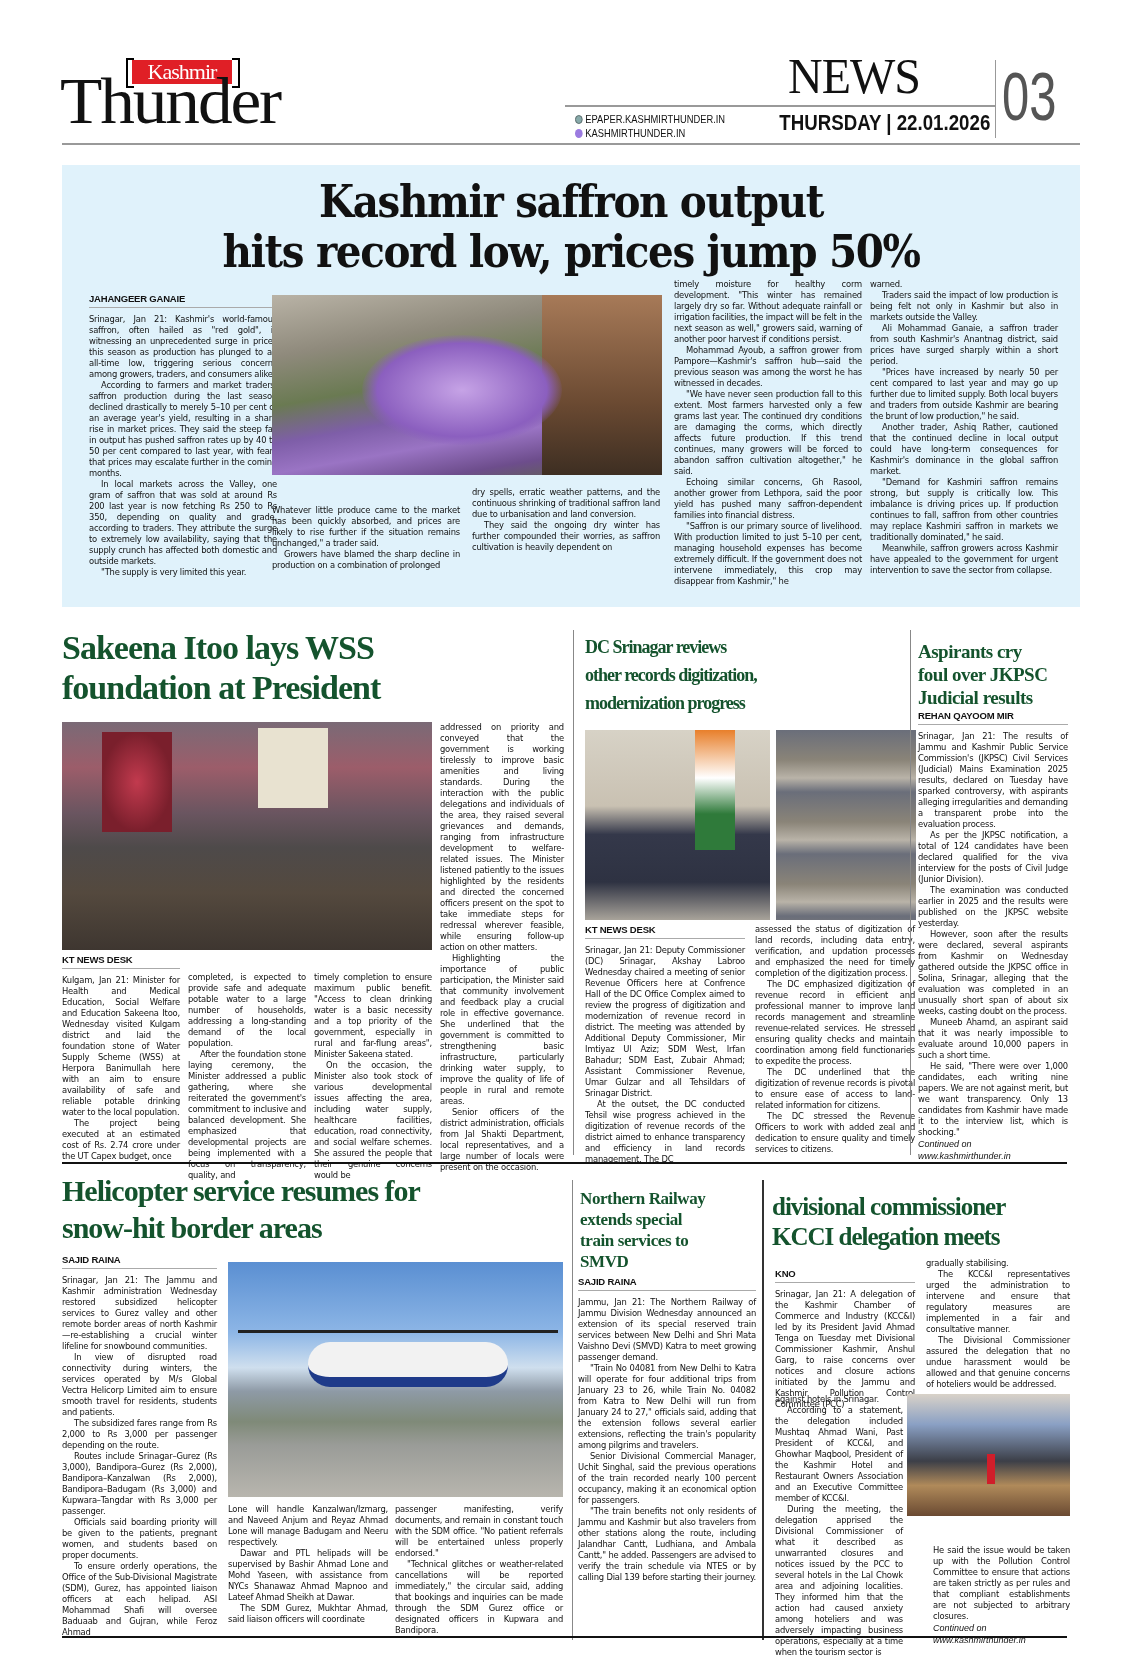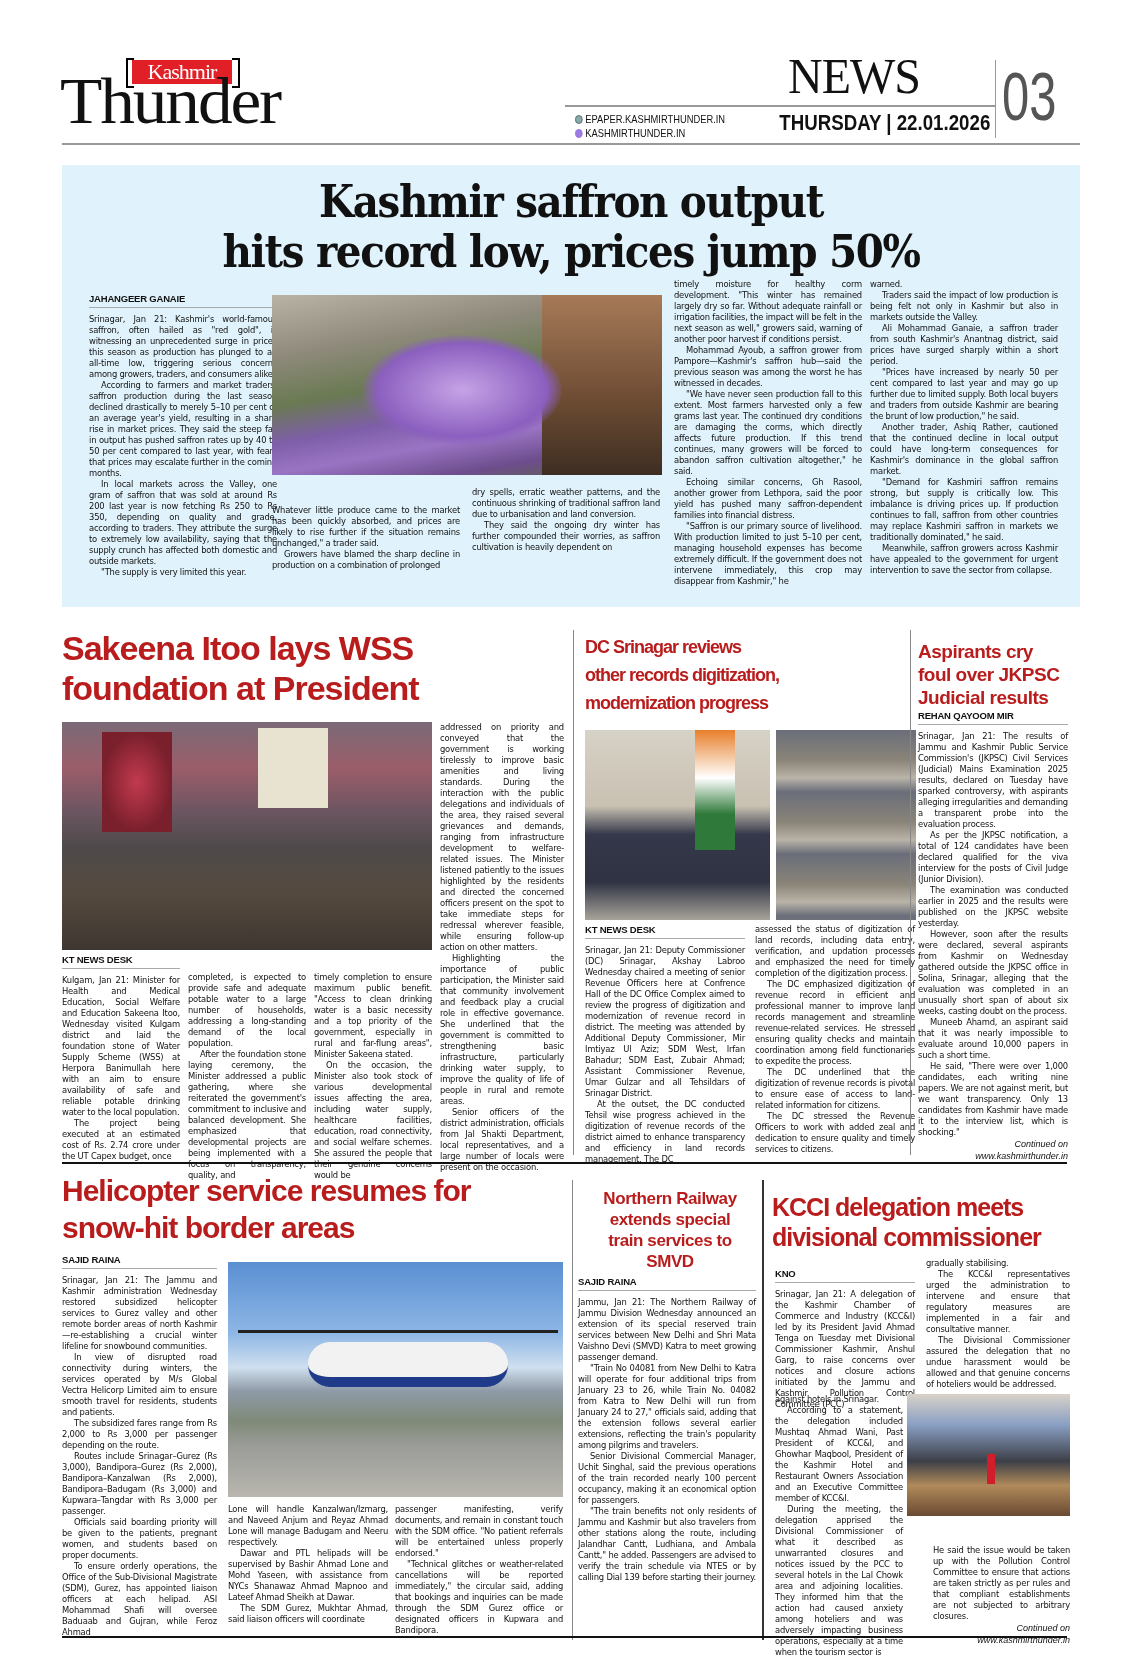--- a/index.html
+++ b/index.html
@@ -24,24 +24,24 @@
 #mast-rule{left:62px;top:143px;width:1018px;height:2px;background:#999}
 
 #lead{left:62px;top:165px;width:1018px;height:442px;background:#e0f2fb}
 #lead-hl{position:absolute;left:0;top:12px;width:100%;text-align:center;font-family:"DejaVu Serif",serif;font-weight:bold;font-size:44px;line-height:50px;letter-spacing:-1.5px;transform:scaleX(0.92)}
 .byline{font-family:"Liberation Sans",sans-serif;font-size:9.5px;font-weight:bold;letter-spacing:-0.2px;border-bottom:1px solid #aaa;padding-bottom:3px;margin-bottom:6px}
 .body{font-family:"DejaVu Sans",sans-serif;font-size:8.4px;line-height:11px;text-align:justify;letter-spacing:-0.2px;color:#111}
 .body p{text-indent:12px}
 .body p.first{text-indent:0}
 .col{position:absolute}
 .photo{position:absolute;overflow:hidden}
-.hl{position:absolute;font-family:Liberation Sans, sans-serif;font-weight:bold;letter-spacing:-1px;color:#b91c1c}
+.hl{position:absolute;font-family:Liberation Serif, serif;font-weight:bold;letter-spacing:-1px;color:#14532d}
 .rule{position:absolute;background:#111}
 .vrule{position:absolute;background:#888;width:1px}
-.cont{text-align:right;font-style:italic;font-size:9px;line-height:12px;font-family:"Liberation Sans",sans-serif}
+.cont{text-align:left;font-style:italic;font-size:9px;line-height:12px;font-family:"Liberation Sans",sans-serif}
 </style>
 </head>
 <body>
 
 <div class="abs" id="mast-logo">
   <div id="logo-brk-l"></div>
   <div id="logo-kashmir">Kashmir</div>
   <div id="logo-brk-r"></div>
   <div id="logo-thunder">Thunder</div>
 </div>
@@ -224,40 +224,40 @@
     </div>
 </div>
 <div class="col" style="left:395px;top:1504px;width:168px">
   <div class="body">
       <p class="first">passenger manifesting, verify documents, and remain in constant touch with the SDM office. "No patient referrals will be entertained unless properly endorsed."</p>
       <p>"Technical glitches or weather-related cancellations will be reported immediately," the circular said, adding that bookings and inquiries can be made through the SDM Gurez office or designated officers in Kupwara and Bandipora.</p>
     </div>
 </div>
 <div class="vrule" style="left:572px;top:1180px;height:460px"></div>
 
-<div class="hl" style="left:580px;top:1188px;font-size:17px;line-height:21px;width:180px;text-align:center;letter-spacing:-0.4px">
+<div class="hl" style="left:580px;top:1188px;font-size:17px;line-height:21px;width:180px;letter-spacing:-0.4px">
   <div>Northern Railway</div>
   <div>extends special</div>
   <div>train services to</div>
   <div>SMVD</div>
 </div>
 <div class="col" style="left:578px;top:1276px;width:178px">
   <div class="byline">SAJID RAINA</div>
   <div class="body">
       <p class="first">Jammu, Jan 21: The Northern Railway of Jammu Division Wednesday announced an extension of its special reserved train services between New Delhi and Shri Mata Vaishno Devi (SMVD) Katra to meet growing passenger demand.</p>
       <p>"Train No 04081 from New Delhi to Katra will operate for four additional trips from January 23 to 26, while Train No. 04082 from Katra to New Delhi will run from January 24 to 27," officials said, adding that the extension follows several earlier extensions, reflecting the train's popularity among pilgrims and travelers.</p>
       <p>Senior Divisional Commercial Manager, Uchit Singhal, said the previous operations of the train recorded nearly 100 percent occupancy, making it an economical option for passengers.</p>
       <p>"The train benefits not only residents of Jammu and Kashmir but also travelers from other stations along the route, including Jalandhar Cantt, Ludhiana, and Ambala Cantt," he added. Passengers are advised to verify the train schedule via NTES or by calling Dial 139 before starting their journey.</p>
     </div>
 </div>
 <div class="vrule" style="left:762px;top:1180px;height:460px;background:#333;width:2px"></div>
 
 <div class="hl" style="left:772px;top:1192px;font-size:25px;line-height:30px;width:300px">
+  <div>divisional commissioner</div>
   <div>KCCI delegation meets</div>
-  <div>divisional commissioner</div>
 </div>
 <div class="col" style="left:775px;top:1268px;width:140px">
   <div class="byline">KNO</div>
   <div class="body">
       <p class="first">Srinagar, Jan 21: A delegation of the Kashmir Chamber of Commerce and Industry (KCC&amp;I) led by its President Javid Ahmad Tenga on Tuesday met Divisional Commissioner Kashmir, Anshul Garg, to raise concerns over notices and closure actions initiated by the Jammu and Kashmir Pollution Control Committee (PCC)</p>
     </div>
 </div>
 <div class="col" style="left:775px;top:1394px;width:128px">
   <div class="body">
       <p class="first">against hotels in Srinagar.</p>

